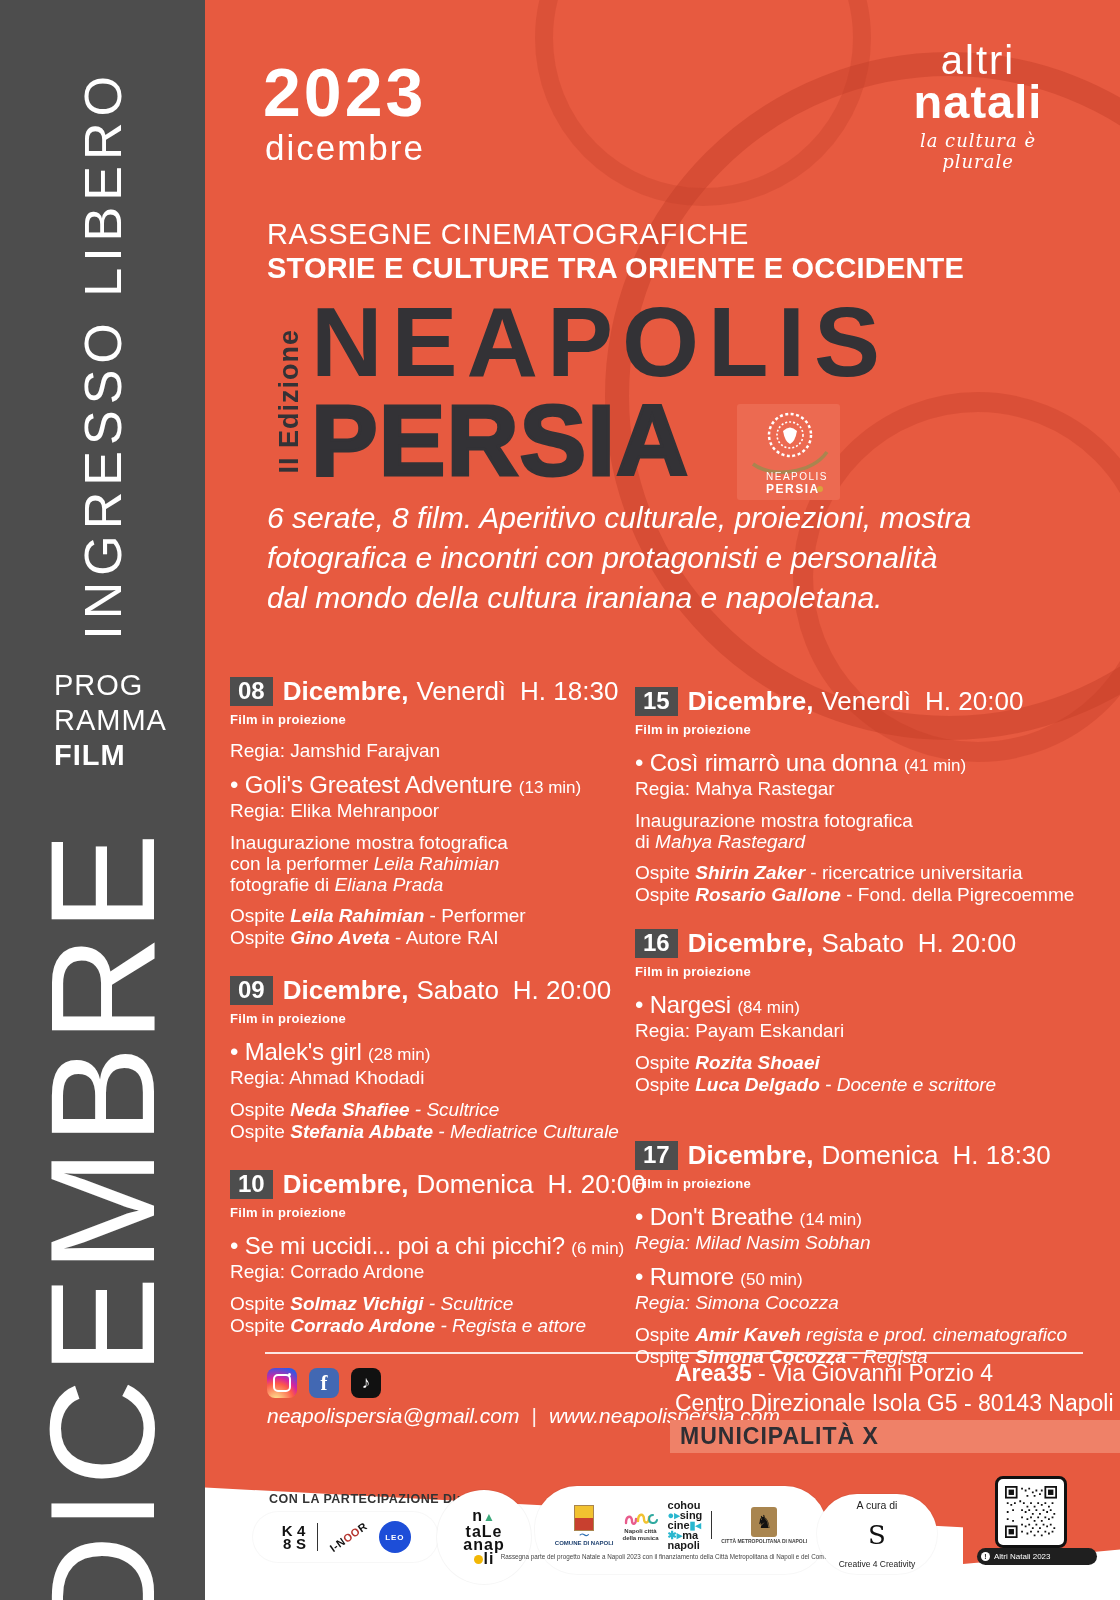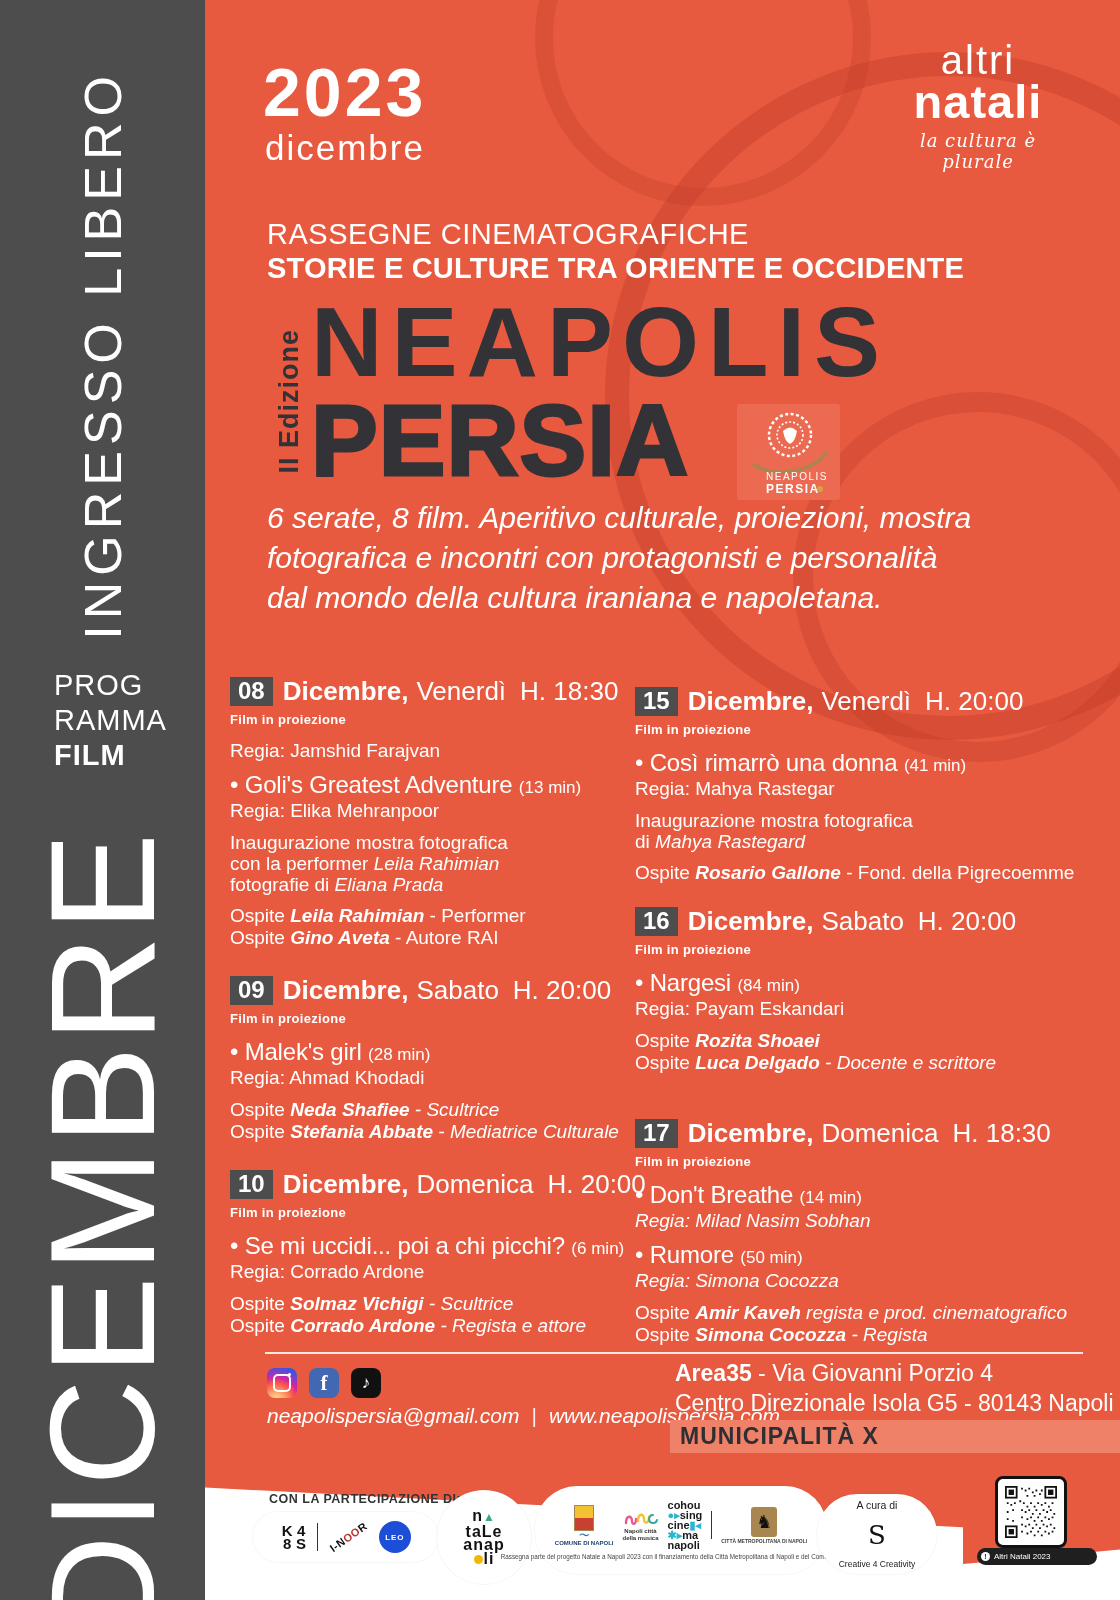--- a/index.html
+++ b/index.html
@@ -269,20 +269,21 @@
         <div class="films-label">Film in proiezione</div>
         <div class="film">
           <div class="film-title"><span>• Così rimarrò una donna</span> <span class="dur">(41 min)</span></div>
           <div class="regia">Regia: Mahya Rastegar</div>
         </div>
         <div class="note">
           <div>Inaugurazione mostra fotografica</div>
           <div><span>di </span><span class="em">Mahya Rastegard</span></div>
         </div>
         <div class="guests">
+          <div class="guest"><span>Ospite </span><span class="gname">Shirin Zaker</span><span> - ricercatrice universitaria</span></div>
           <div class="guest"><span>Ospite </span><span class="gname">Rosario Gallone</span><span> - Fond. della Pigrecoemme</span></div>
         </div>
       </section>
 
       <section class="prog-sec" style="margin-bottom:44px;">
         <div class="sec-head">
           <span class="daybox">16</span>
           <span class="mon">Dicembre,</span>
           <span class="day">Sabato</span>
           <span class="time">H. 20:00</span>

